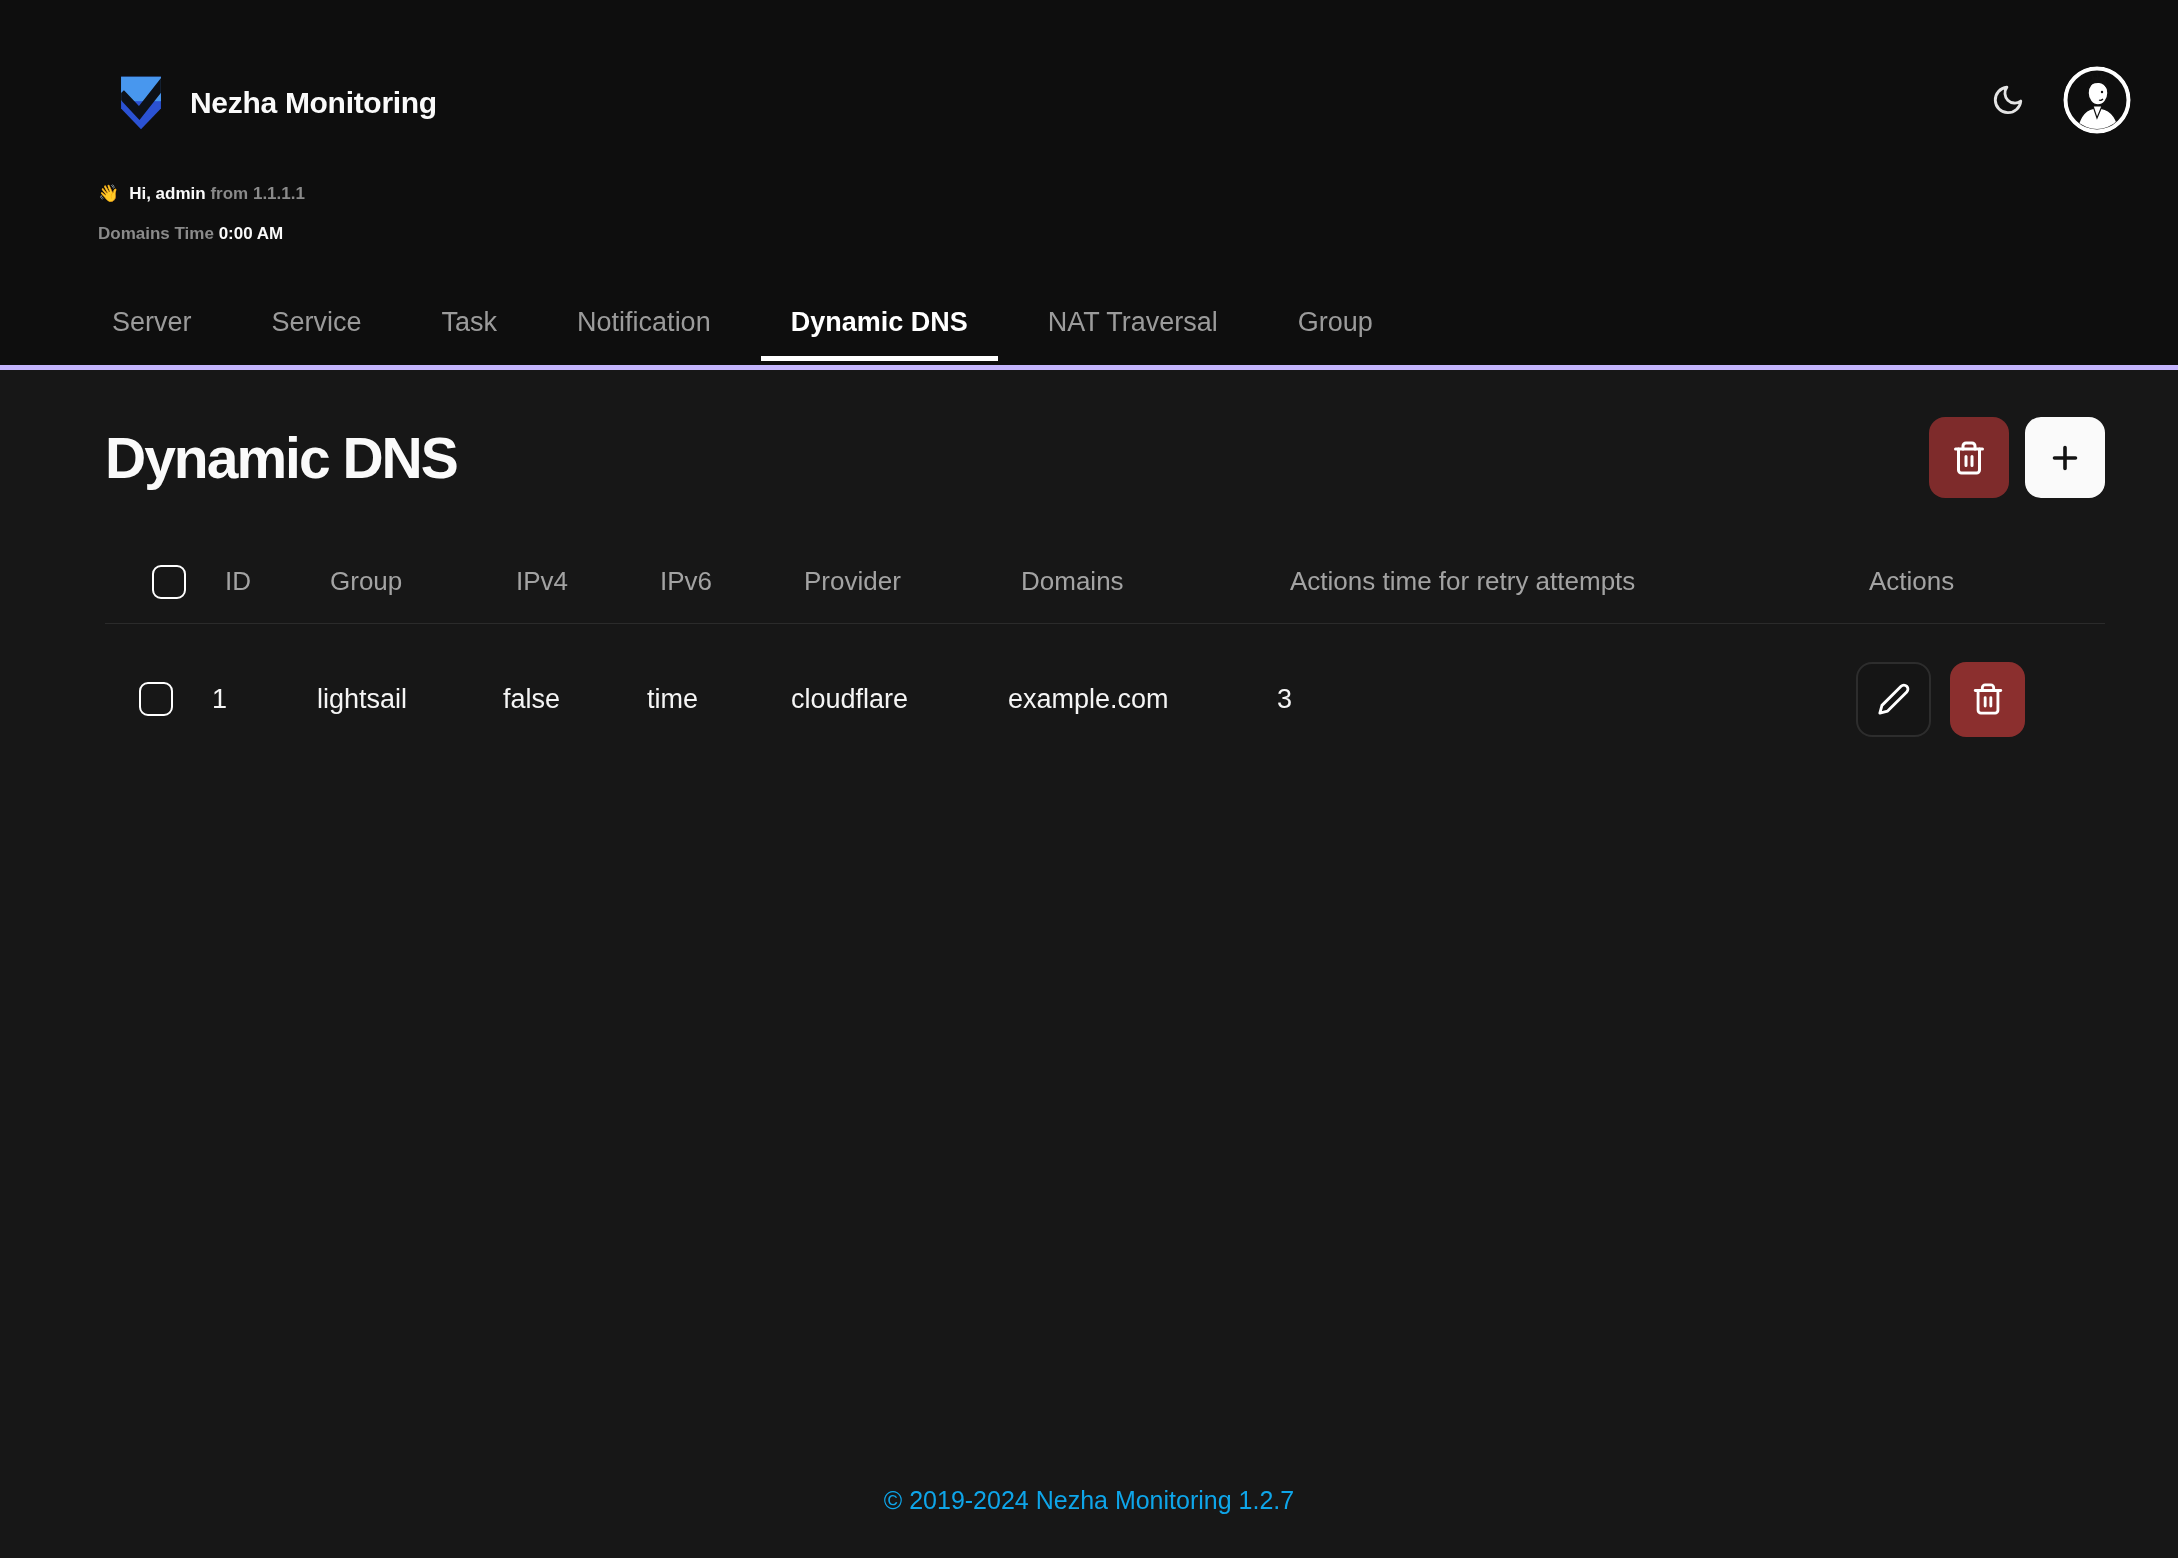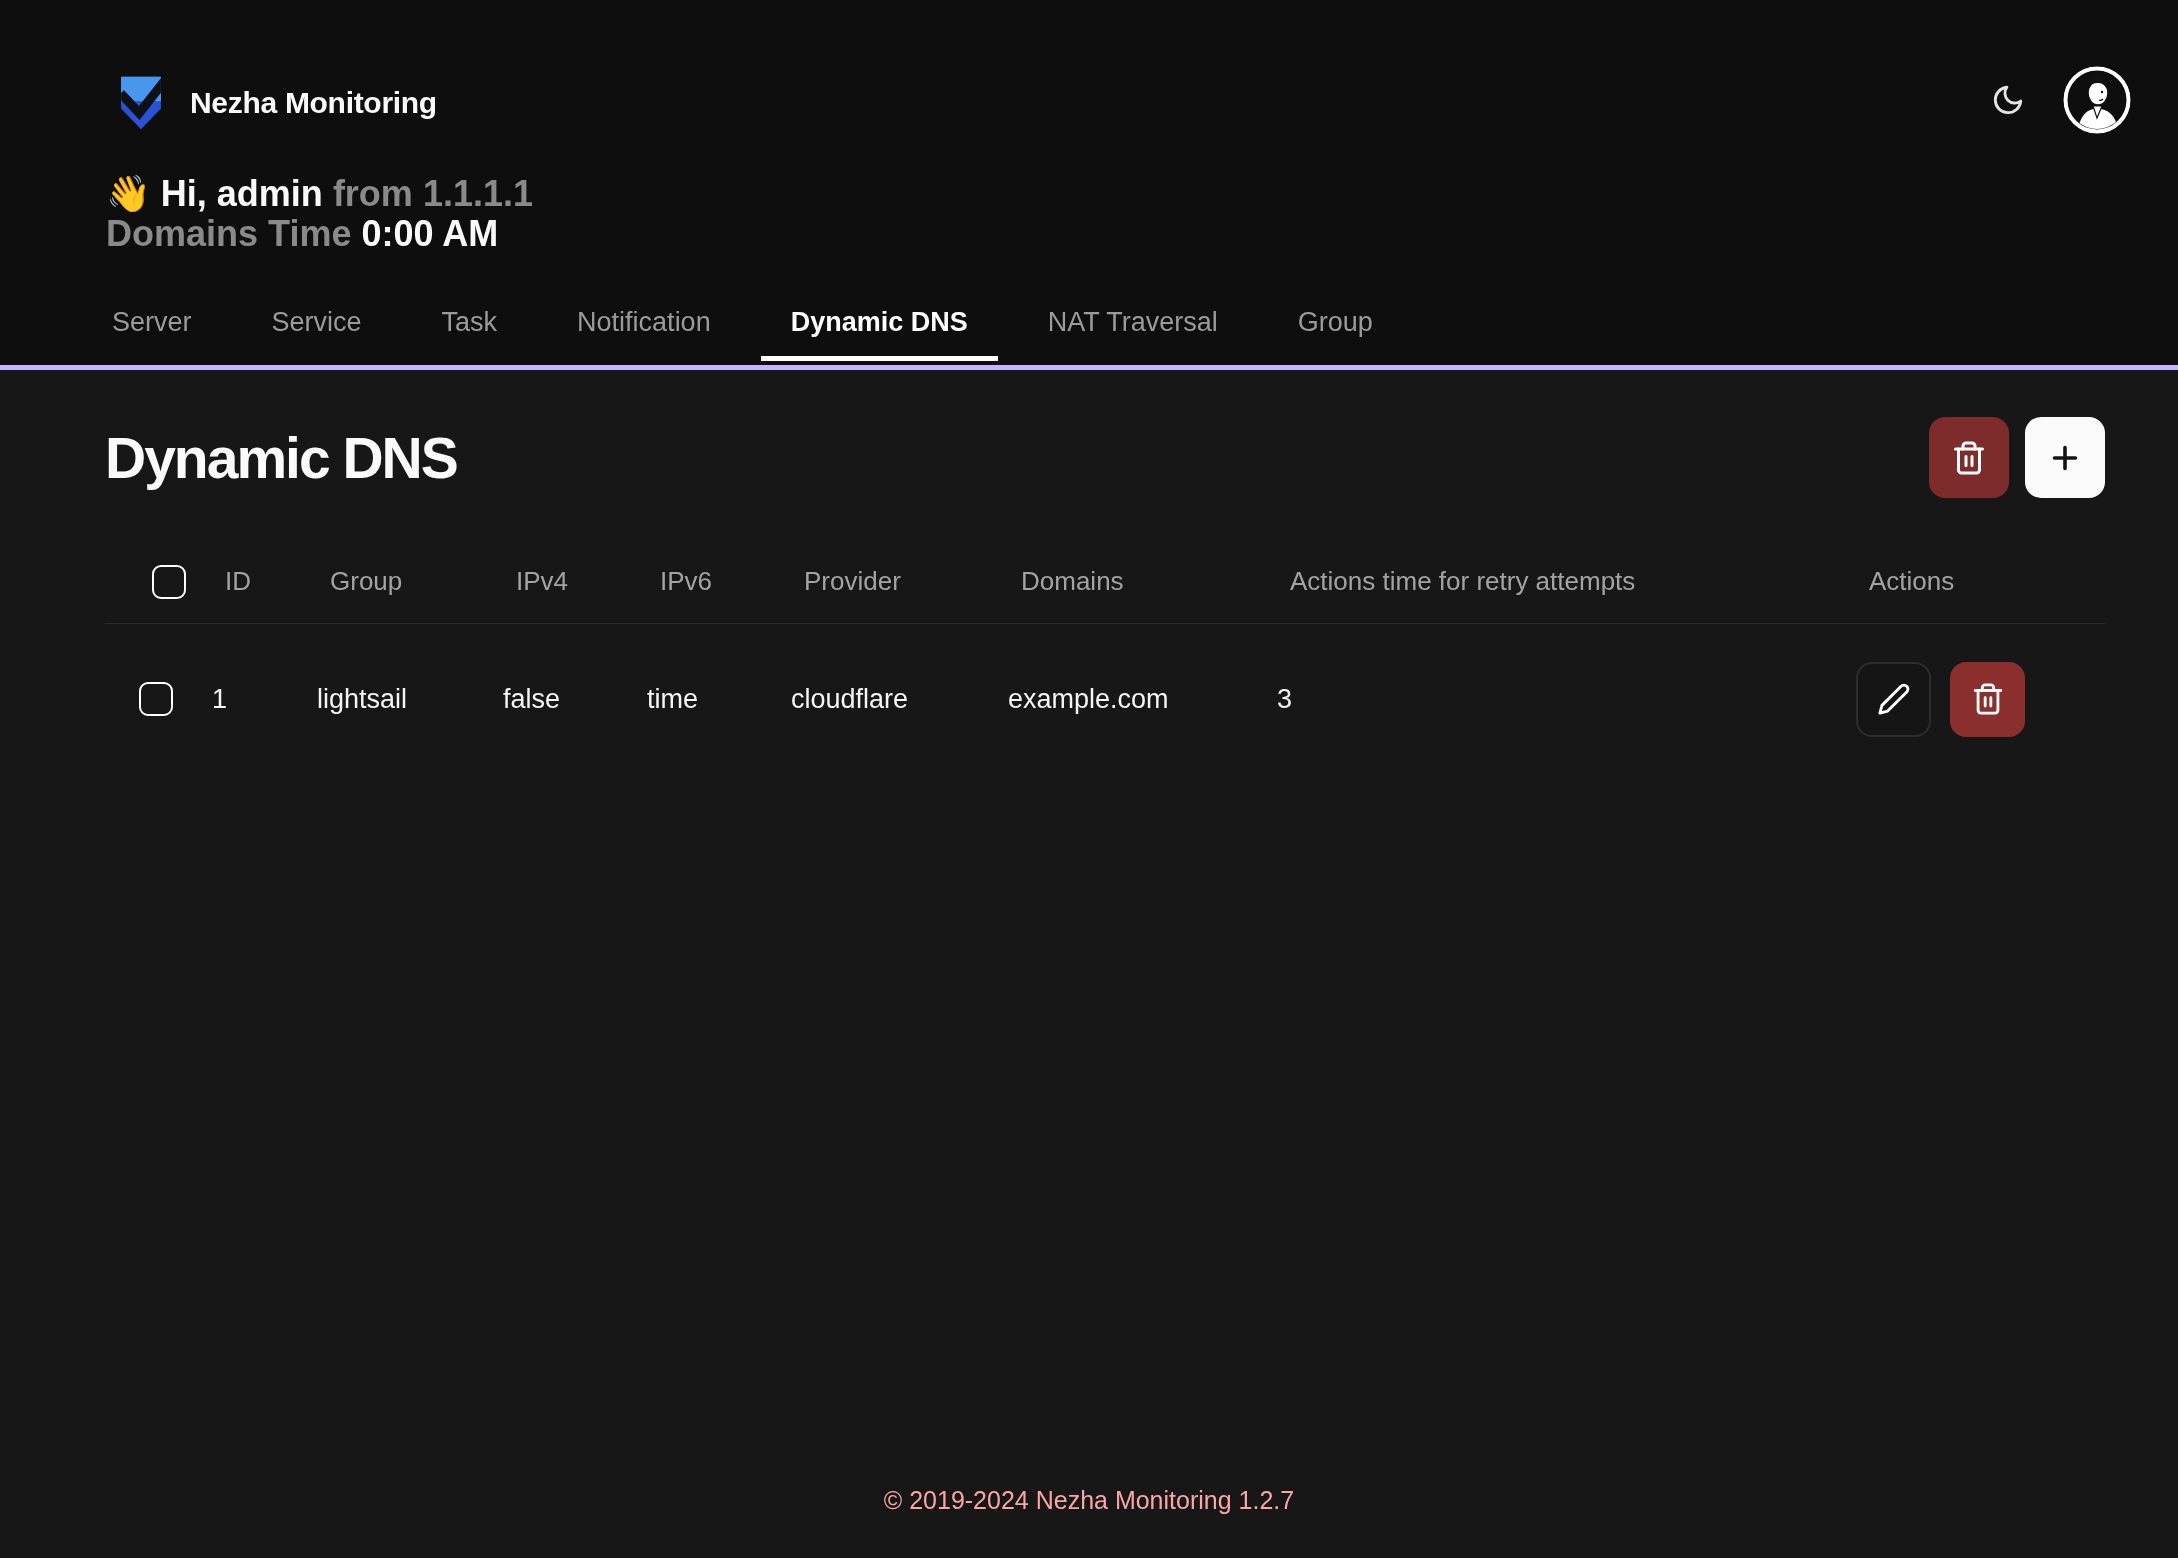--- a/index.html
+++ b/index.html
@@ -21,21 +21,21 @@
 
   .header-actions { position:absolute; right:47px; top:66px; display:flex; align-items:center; gap:38px; }
   .icon-btn { background:none; border:none; cursor:pointer; display:flex; align-items:center; justify-content:center; padding:0; }
   .moon-svg { width:34px; height:34px; stroke:#e4e4e4; fill:none; stroke-width:2; stroke-linecap:round; stroke-linejoin:round; }
   .avatar {
     width:68px; height:68px; border-radius:50%; overflow:hidden; cursor:pointer;
     border:none; padding:0; background:#0e0e0e;
   }
   .avatar svg { width:100%; height:100%; display:block; }
 
-  .greeting { position:absolute; left:106px; top:174px; font-size:36px; line-height:40px; }
+  .greeting { position:absolute; left:98px; top:174px; font-size:17px; line-height:40px; }
   .greeting .strong { color:#fafafa; font-weight:700; }
   .greeting .muted  { color:#8a8a8a; font-weight:600; }
   .wave { margin-right:10px; }
 
   
   .tabs { position:absolute; left:82px; bottom:4px; display:flex; gap:20px; }
   .tab {
     background:none; border:none; cursor:pointer;
     padding:0 30px 18px; font-size:27px; color:#9b9b9b; font-weight:500;
     font-family:"Liberation Sans", sans-serif;
@@ -78,21 +78,21 @@
   .row-btn {
     width:75px; height:75px; border-radius:16px; cursor:pointer;
     display:flex; align-items:center; justify-content:center;
   }
   .row-btn svg { width:34px; height:34px; fill:none; stroke:#fff; stroke-width:2; stroke-linecap:round; stroke-linejoin:round; }
   .btn-edit { background:#151515; border:2px solid #2d2d2d; }
   .btn-del { background:#8b2f2e; border:none; }
 
   
   .footer { position:absolute; left:0; top:1486px; width:100%; text-align:center;
-    color:#fca5a5; font-size:25px; }
+    color:#0ea5e9; font-size:25px; }
 </style>
 </head>
 <body>
 
 <div class="page">
 
   <header class="site-header">
 
     <div class="brand">
       <svg class="brand-logo" viewBox="0 0 64 64">

